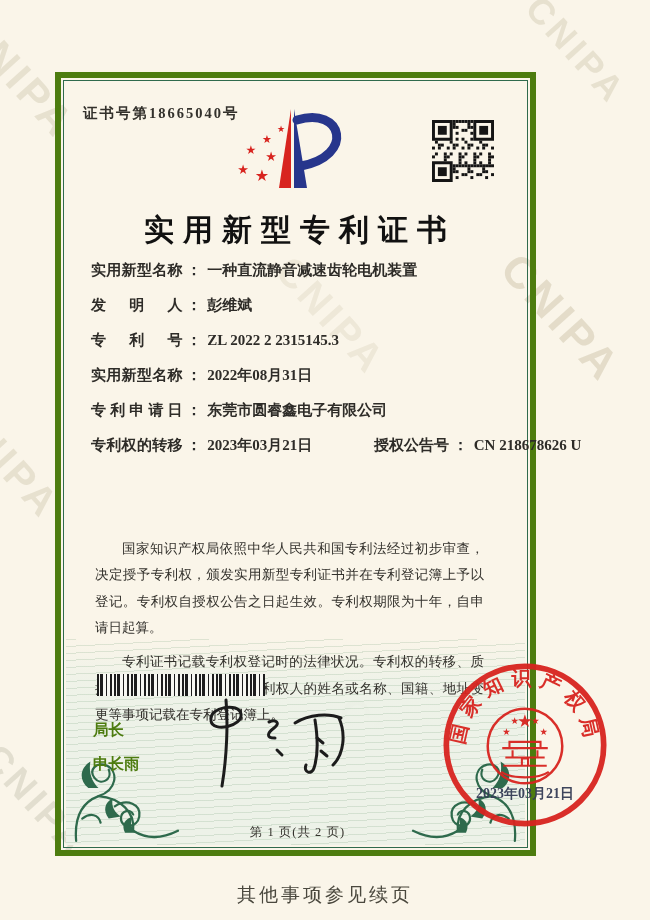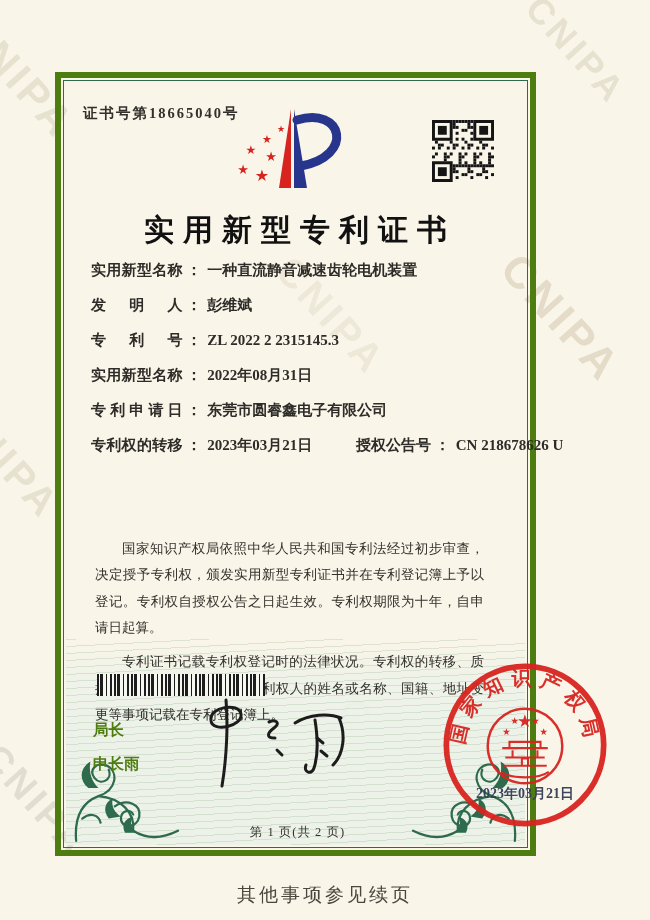--- a/index.html
+++ b/index.html
@@ -55,21 +55,21 @@
   .fields{position:absolute;left:30px;right:26px;top:183px;font-size:15px;}
   .frow{margin-bottom:16px;white-space:nowrap;}
   .frow.first{}
   .lbl{
     display:inline-block;width:6.1em;text-align:justify;text-align-last:justify;
     font-weight:bold;color:#2e2c28;vertical-align:top;
   }
   .lbl.auto{width:auto;text-align:left;text-align-last:auto;}
   .colon{font-weight:bold;margin:0 2px 0 4px;}
   .val{font-weight:600;color:#2e2c28;}
-  .pair2{margin-left:40px;}
+  .pair2{margin-left:58px;}
 
   .paras{position:absolute;left:34px;right:30px;top:458px;font-size:13.5px;
     line-height:1.95;color:#33312c;text-align:justify;}
   .paras p{margin:0 16px 8px 0;text-indent:2em;}
 
   .barcode{
     position:absolute;left:36px;top:596px;width:168px;height:22px;
     background:repeating-linear-gradient(90deg,
       #1d1d1d 0 2px,#f7f7f2 2px 3px,#1d1d1d 3px 6px,#f7f7f2 6px 9px,
       #1d1d1d 9px 10px,#f7f7f2 10px 13px,#1d1d1d 13px 15px,#f7f7f2 15px 17px);

